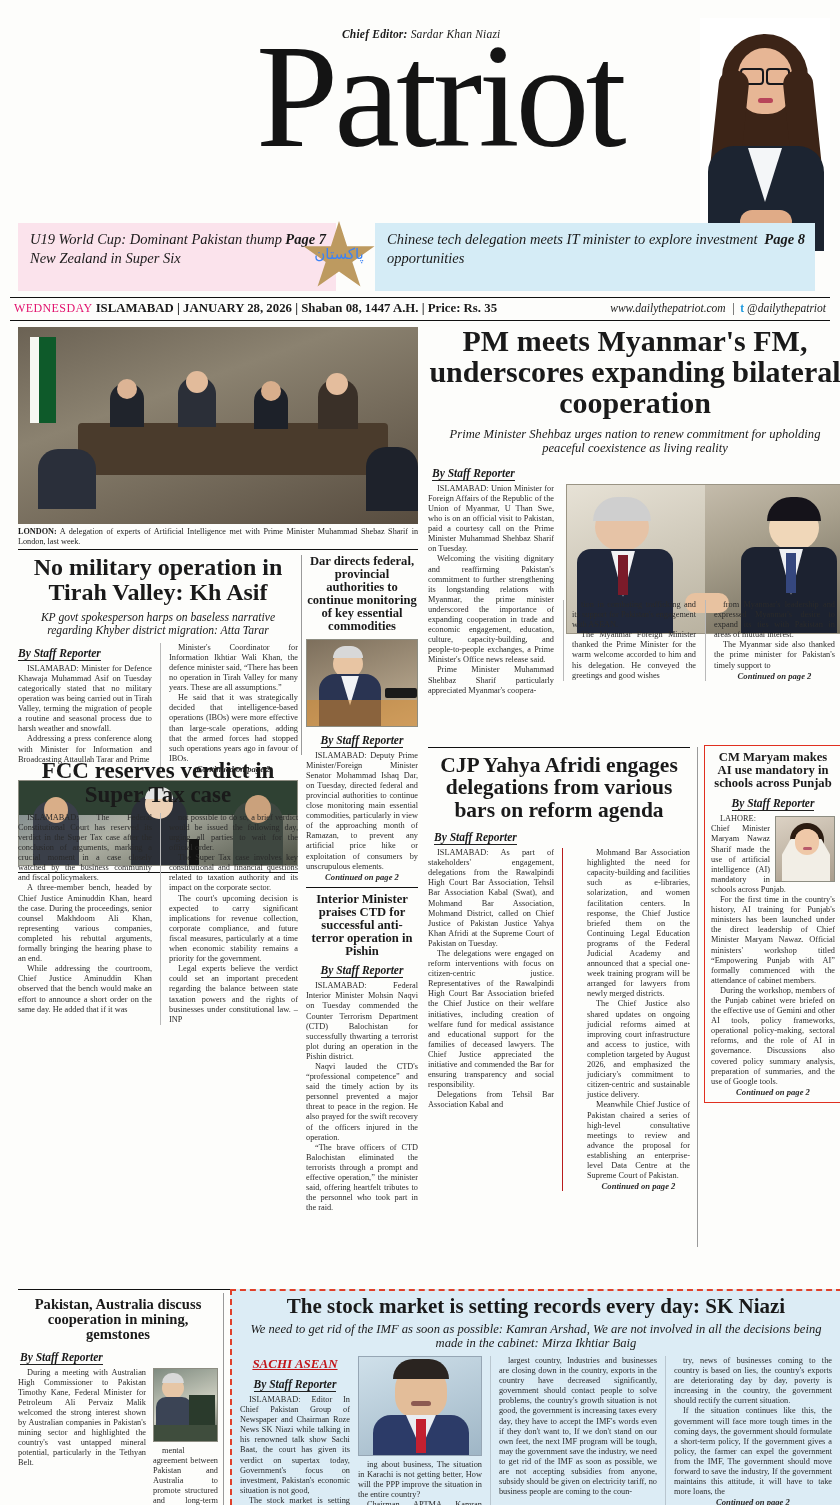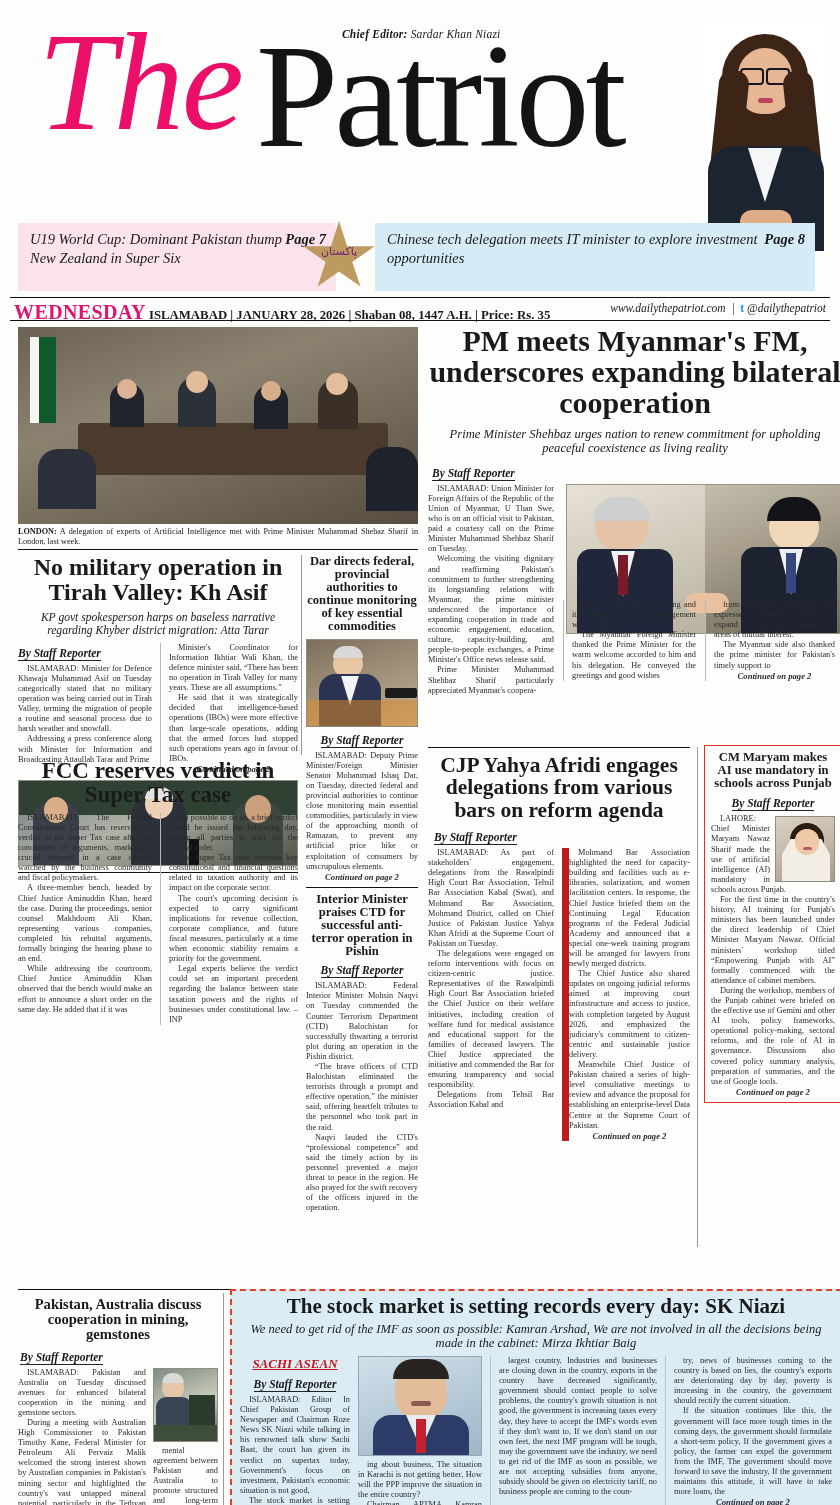--- a/index.html
+++ b/index.html
@@ -64,31 +64,31 @@
   .teaser.left { left: 8px; width: 318px; background: #fbe3ec; }
   .teaser.right { left: 365px; width: 440px; background: #d5ecf6; }
   .teaser .pg { float:right; font-weight:700; font-style:italic; }
   .star-emblem {
     position:absolute; left: 292px; top: -2px; width: 74px; height: 72px;
     background: #bd9a60;
     clip-path: polygon(50% 0%, 61% 35%, 98% 35%, 68% 57%, 79% 91%, 50% 70%, 21% 91%, 32% 57%, 2% 35%, 39% 35%);
   }
   .star-urdu {
     position:absolute; left: 292px; top: 22px; width: 74px; text-align:center;
-    color:#701a75; font-size: 11px; font-family:"DejaVu Sans", sans-serif;
+    color:#3b82f6; font-size: 15px; font-family:"DejaVu Sans", sans-serif;
   }
 
   
   .dateline {
     position:relative; margin-top: 6px; height: 24px;
     border-top: 1.6px solid #111; border-bottom: 1.6px solid #111;
     padding: 3px 2px 0 4px;
     font-size: 12.5px; font-family:"Liberation Serif", serif;
   }
-  .dateline .day { color:#e2136e; font-weight:700; font-size: 20px; letter-spacing:.4px; }
+  .dateline .day { color:#e2136e; font-weight:400; font-size: 12px; letter-spacing:.4px; }
   .dateline .rest { font-weight:700; font-size: 12.8px; }
   .dateline .web {
     position:absolute; right: 4px; top: 4px; font-style:italic; font-size: 11.5px;
   }
   .tw { display:inline-block; color:#1c9ae0; font-weight:700; font-style:normal; }
 
   
   .hl { font-weight: 700; text-align:center; line-height: 1.04; font-family:"Liberation Serif", serif; }
   .sub { font-style:italic; text-align:center; line-height:1.16; font-family:"Liberation Serif", serif; }
   .byline {
@@ -123,21 +123,20 @@
 <body>
 
 <div class="page">
 
   <div class="masthead">
     <div class="chief-editor">
       <b>Chief Editor:</b>
       <span>Sardar Khan Niazi</span>
     </div>
     <div class="logo-wrap">
-      <div class="logo-the">The</div>
       <div class="logo-patriot">Patriot</div>
     </div>
     <div class="masthead-photo">
       <div class="mp-bg"></div>
       <div class="mp-hair"></div>
       <div class="mp-face"></div>
       <div class="mp-glass"></div>
       <div class="mp-lip"></div>
       <div class="mp-hair2"></div>
       <div class="mp-hair3"></div>
@@ -289,22 +288,22 @@
           <p>ISLAMABAD: Deputy Prime Minister/Foreign Minister Senator Mohammad Ishaq Dar, on Tuesday, directed federal and provincial authorities to continue close monitoring main essential commodities, particularly in view of the approaching month of Ramazan, to prevent any artificial price hike or exploitation of consumers by unscrupulous elements.</p>
           <p class="cont">Continued on page 2</p>
         </div>
       </div>
       <div class="rule" style="margin-top:5px;"></div>
       <div style="margin-top:5px;">
         <div class="hl" style="font-size:12.6px;">Interior Minister praises CTD for successful anti-terror operation in Pishin</div>
         <div class="byline-wrap" style="margin-top:2px;"><span class="byline">By Staff Reporter</span></div>
         <div class="body">
           <p>ISLAMABAD: Federal Interior Minister Mohsin Naqvi on Tuesday commended the Counter Terrorism Department (CTD) Balochistan for successfully thwarting a terrorist plot during an operation in the Pishin district.</p>
+          <p>Naqvi lauded the CTD's “professional competence” and said the timely action by its personnel prevented a major threat to peace in the region. He also prayed for the swift recovery of the officers injured in the operation.</p>
           <p>“The brave officers of CTD Balochistan eliminated the terrorists through a prompt and effective operation,” the minister said, offering heartfelt tributes to the personnel who took part in the raid.</p>
-          <p>Naqvi lauded the CTD's “professional competence” and said the timely action by its personnel prevented a major threat to peace in the region. He also prayed for the swift recovery of the officers injured in the operation.</p>
         </div>
       </div>
     </div>
 
     <div style="position:absolute;left:291px;top:228px;width:1px;height:200px;background:#9a9a9a;"></div>
 
     <div style="position:absolute;left:8px;top:432px;width:280px;">
       <div class="hl" style="font-size:23px;">FCC reserves  verdict in Super Tax case</div>
       <div style="display:flex;gap:8px;margin-top:6px;">
         <div class="body" style="width:134px;">
@@ -326,21 +325,21 @@
       <div class="hl" style="font-size:21.5px;">CJP Yahya Afridi engages delegations from various bars on reform agenda</div>
       <div class="byline-wrap" style="margin-top:6px;text-align:left;padding-left:6px;">
         <span class="byline">By Staff Reporter</span>
       </div>
       <div style="display:flex;gap:8px;margin-top:3px;">
         <div class="body" style="width:126px;">
           <p>ISLAMABAD: As part of stakeholders' engagement, delegations from the Rawalpindi High Court Bar Association, Tehsil Bar Association Kabal (Swat), and Mohmand Bar Association, Mohmand District, called on Chief Justice of Pakistan Justice Yahya Khan Afridi at the Supreme Court of Pakistan on Tuesday.</p>
           <p>The delegations were engaged on reform interventions with focus on citizen-centric justice. Representatives of the Rawalpindi High Court Bar Association briefed the Chief Justice on their welfare initiatives, including creation of welfare fund for medical assistance and educational support for the families of deceased lawyers. The Chief Justice appreciated the initiative and commended the Bar for ensuring transparency and social responsibility.</p>
           <p>Delegations from Tehsil Bar Association Kabal and</p>
         </div>
-        <div class="body" style="width:128px;border-left:7px solid #b91c1c;padding-left:0;">
+        <div class="body" style="width:128px;border-left:1px solid #b91c1c;padding-left:24px;">
           <p>Mohmand Bar Association highlighted the need for capacity-building and facilities such as e-libraries, solarization, and women facilitation centers. In response, the Chief Justice briefed them on the Continuing Legal Education programs of the Federal Judicial Academy and announced that a special one-week training program will be arranged for lawyers from newly merged districts.</p>
           <p>The Chief Justice also shared updates on ongoing judicial reforms aimed at improving court infrastructure and access to justice, with completion targeted by August 2026, and emphasized the judiciary's commitment to citizen-centric and sustainable justice delivery.</p>
           <p>Meanwhile Chief Justice of Pakistan chaired a series of high-level consultative meetings to review and advance the proposal for establishing an enterprise-level Data Centre at the Supreme Court of Pakistan.</p>
           <p class="cont">Continued on page 2</p>
         </div>
       </div>
       <div class="photo ph-court" style="position:absolute;left:130px;top:582px;width:132px;height:92px;border:1px solid #7e8a78;">
         <div style="position:absolute;left:0;top:0;width:132px;height:92px;background:linear-gradient(160deg,#3e5c40,#86a078 60%,#2a3b2b);"></div>
         <div style="position:absolute;left:8px;top:6px;width:22px;height:52px;background:#0d5a2b;"></div>
         <div style="position:absolute;left:8px;top:6px;width:8px;height:52px;background:#f4f4ee;"></div>
@@ -374,21 +373,20 @@
 
     <div class="rule" style="position:absolute;left:8px;top:962px;width:824px;"></div>
 
     <div style="position:absolute;left:8px;top:970px;width:200px;">
       <div class="hl" style="font-size:14.6px;">Pakistan, Australia discuss cooperation in mining, gemstones</div>
       <div class="byline-wrap" style="margin-top:4px;text-align:left;padding-left:2px;">
         <span class="byline">By Staff Reporter</span>
       </div>
       <div style="display:flex;gap:7px;margin-top:3px;">
         <div class="body" style="width:128px;">
-          <p>ISLAMABAD: Pakistan and Australia on Tuesday discussed avenues for enhanced bilateral cooperation in the mining and gemstone sectors.</p>
           <p>During a meeting with Australian High Commissioner to Pakistan Timothy Kane, Federal Minister for Petroleum Ali Pervaiz Malik welcomed the strong interest shown by Australian companies in Pakistan's mining sector and highlighted the country's vast untapped mineral potential, particularly in the Tethyan Belt.</p>
 
         </div>
         <div style="width:65px;">
           <div class="photo" style="width:65px;height:74px;border:1px solid #8d8d82;background:linear-gradient(160deg,#7f8b80,#cfd0c2 55%,#4b5348);">
             <div style="position:absolute;left:8px;top:8px;width:22px;height:22px;border-radius:50%;background:#e6c6a6;"></div>
             <div style="position:absolute;left:8px;top:4px;width:22px;height:10px;border-radius:12px 12px 0 0;background:#d9d9d9;"></div>
             <div style="position:absolute;left:2px;top:28px;width:36px;height:46px;border-radius:10px 10px 0 0;background:#3b4455;"></div>
             <div style="position:absolute;right:2px;top:26px;width:26px;height:48px;background:#2a3a2c;"></div>
             <div style="position:absolute;left:0;bottom:0;width:65px;height:16px;background:#3f4d3d;"></div>

